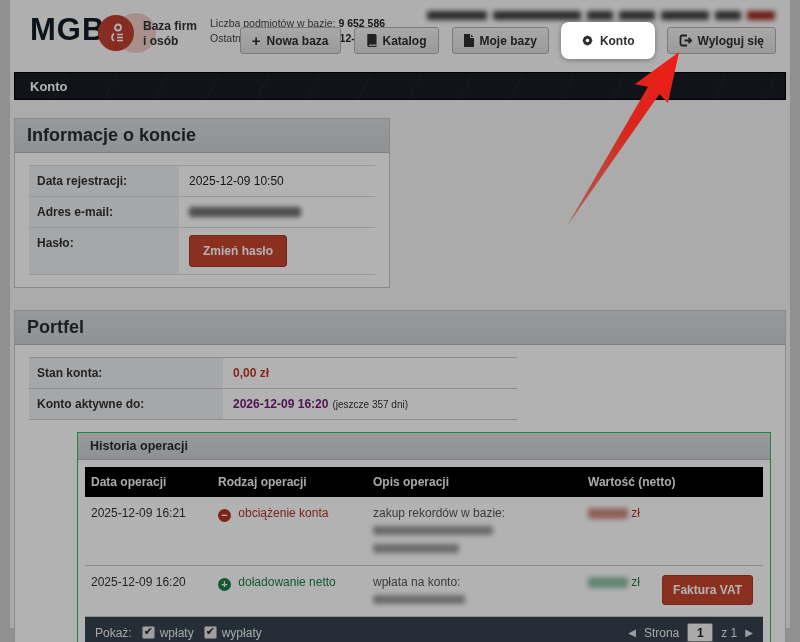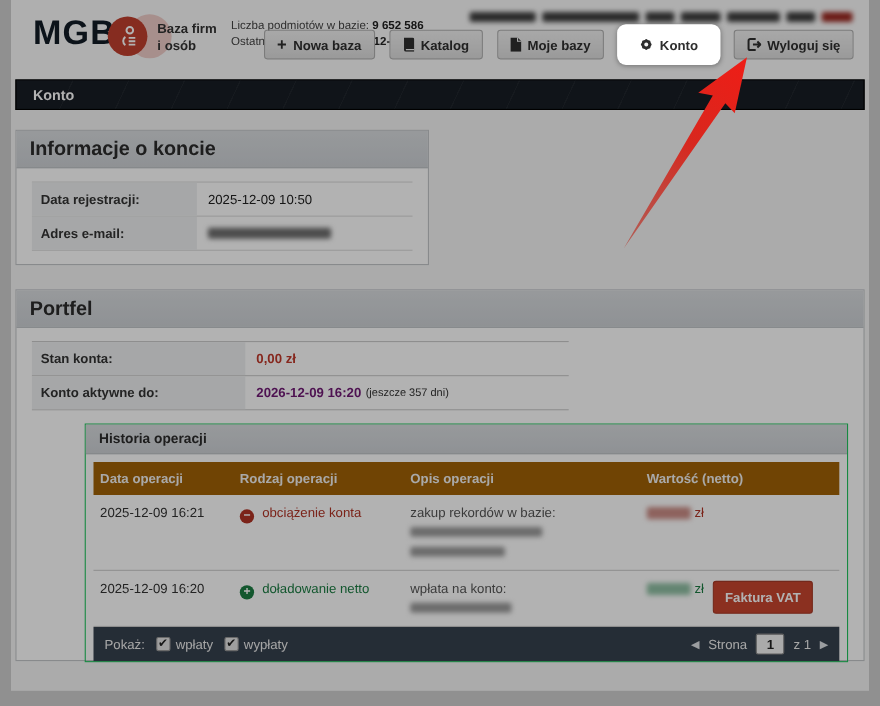--- a/index.html
+++ b/index.html
@@ -66,39 +66,39 @@
   .val-bold { font-weight:bold; color:#701a75; }
 
   .btn-red { display:inline-block; background:#c7452f; color:#fff; border:1px solid #a73a27; border-radius:3px;
              font-size:12px; font-weight:bold; padding:8px 13px; cursor:pointer; }
 
   
   .hist { margin-top:12px; border:1px solid #22c55e;margin-left:48px; }
   .hist-hd { background:linear-gradient(#d9dcdf,#cdd1d5); border-bottom:1px solid #b4b8bc;
              font-size:12.5px; font-weight:bold; color:#2b2b2b; padding:6px 12px; }
   .t-head, .t-row { display:flex; align-items:flex-start; }
-  .t-head { background:#a16207; color:#f2f2f2; font-size:12px; font-weight:bold; margin-top:7px; }
+  .t-head { background:#000000; color:#f2f2f2; font-size:12px; font-weight:bold; margin-top:7px; }
   .t-head > div { padding:8px 6px; }
   .c1 { width:127px; padding-left:6px; }
   .c2 { width:155px; }
   .c3 { width:215px; }
   .c4 { flex:1; }
   .t-row { font-size:12px; color:#333; border-bottom:1px solid #ccc; position:relative; background:#fff; }
   .t-row > div { padding:9px 6px; }
   .op-neg { color:#b03325; }
   .op-pos { color:#1c7d43; }
   .circle-ic { display:inline-flex; width:13px; height:13px; border-radius:50%; color:#fff; font-size:11px; font-weight:bold;
                align-items:center; justify-content:center; vertical-align:-2px; margin-right:4px; line-height:1; }
   .ci-neg { background:#b03325; }
   .ci-pos { background:#1c7d43; }
   .desc-line { color:#555; }
   .desc-blur { height:9px; background:#9a9a9a; margin-top:6px; }
   .val-blur-red { width:40px; height:11px; background:#cb8d86; vertical-align:-2px; }
   .val-blur-green { width:40px; height:11px; background:#8fbfa3; vertical-align:-2px; }
-  .btn-invoice { position:absolute; right:24px; top:9px; padding:7px 10px; }
+  .btn-invoice { position:absolute; right:10px; top:9px; padding:7px 10px; }
 
   .t-foot { display:flex; align-items:center; background:#36414e; color:#eee; font-size:12px; height:31px; padding:0 10px; }
   .cb { display:inline-block; width:13px; height:13px; background:#e4e4e4; border:1px solid #999; border-radius:2px;
         position:relative; margin:0 5px 0 10px; vertical-align:-3px; }
   .cb::after { content:"\2714"; position:absolute; left:1px; top:-2px; font-size:11px; color:#222; }
   .pager { margin-left:auto; display:flex; align-items:center; gap:8px; }
   .pg-arrow { font-size:10px; color:#dfe3e7; cursor:pointer; }
   .pg-input { width:26px; height:19px; border:1px solid #888; background:#f4f4f4; text-align:center;
               font-size:12px; font-weight:bold; color:#222; border-radius:2px; }
 
@@ -200,20 +200,26 @@
         <div class="panel-bd">
           <div class="kv">
             <div class="kv-row">
               <div class="kv-label">Data rejestracji:</div>
               <div class="kv-value">2025-12-09 10:50</div>
             </div>
             <div class="kv-row">
               <div class="kv-label">Adres e-mail:</div>
               <div class="kv-value">
                 <span class="blur" style="width:112px;height:10px;background:#6e6e6e"></span>
+              </div>
+            </div>
+            <div class="kv-row">
+              <div class="kv-label" style="display:flex;align-items:flex-start">Hasło:</div>
+              <div class="kv-value" style="padding:7px 10px">
+                <button class="btn-red">Zmień hasło</button>
               </div>
             </div>
           </div>
         </div>
       </div>
 
       <div class="panel p-wallet">
         <div class="panel-hd">Portfel</div>
         <div class="panel-bd">
           <div class="kv kv2">

